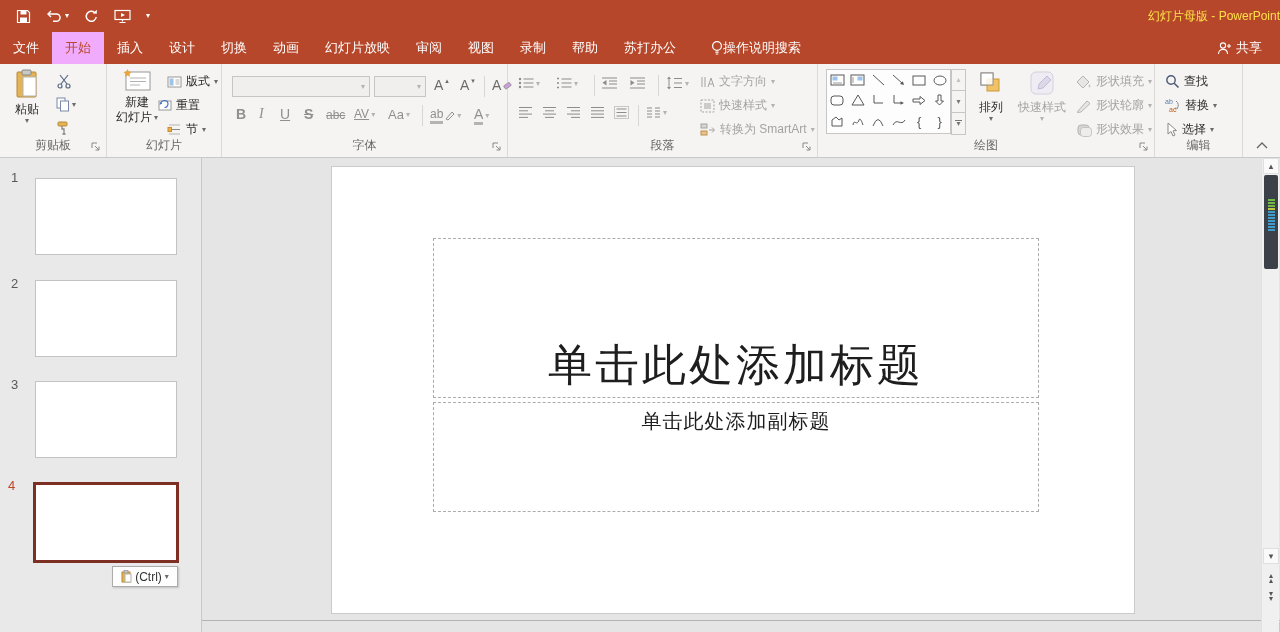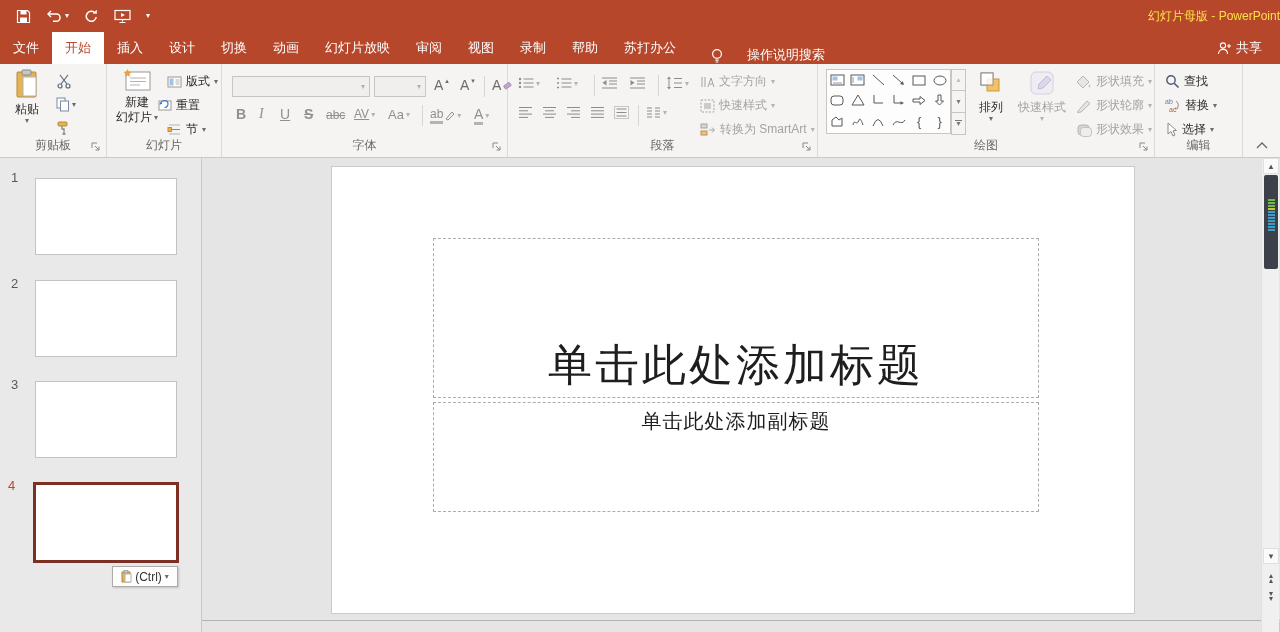--- a/index.html
+++ b/index.html
@@ -16,22 +16,22 @@
   .login-btn { background:#fff; color:#B7472A; font-size:12px; line-height:20px; padding:0 11px; margin-right:24px; cursor:default; }
   .win-btn { width:46px; height:32px; display:flex; align-items:center; justify-content:center; font-size:15px; }
   .min-glyph { width:11px; border-top:1px solid #fff; display:inline-block; }
   .restore-glyph { position:relative; width:9px; height:9px; border:1px solid #fff; margin-top:2px; }
   .restore-glyph::before { content:""; position:absolute; left:2px; top:-4px; width:9px; height:9px; border:1px solid #fff; border-left-width:1px; clip-path:polygon(0 0,100% 0,100% 100%,78% 100%,78% 22%,0 22%); }
   .dd8 { font-size:8px; line-height:8px; }
 
   
   .tabrow { position:absolute; top:32px; left:0; width:100%; height:32px; background:#B7472A; display:flex; align-items:stretch; color:#fff; font-size:13px; }
   .tab { display:flex; align-items:center; padding:0 13px; white-space:nowrap; }
-  .tab.active { background:#ffffff; color:#B7472A; }
-  .tellme { display:flex; align-items:flex-end; gap:24px; margin-left:22px; }
+  .tab.active { background:#f0abfc; color:#B7472A; }
+  .tellme { display:flex; align-items:center; gap:0; margin-left:22px; }
   .share { margin-left:auto; display:flex; align-items:center; gap:4px; padding-right:18px; font-size:13px; }
 
   
   .ribbon { position:absolute; top:64px; left:0; width:100%; height:94px; background:#F5F4F2; border-bottom:1px solid #CBC9C7; }
   .grp { position:absolute; top:0; height:93px; border-right:1px solid #DCDAD8; }
   .glabel { position:absolute; bottom:3px; left:0; right:0; text-align:center; font-size:12px; color:#6A6865; white-space:nowrap; }
   .launcher { position:absolute; bottom:5px; right:5px; }
   .bigbtn { position:absolute; display:flex; flex-direction:column; align-items:center; font-size:12px; color:#2b2b2b; text-align:center; line-height:15px; }
   .sbtn { position:absolute; display:flex; align-items:center; gap:2px; }
   .ritem { position:absolute; display:flex; align-items:center; gap:4px; font-size:12px; color:#2b2b2b; white-space:nowrap; }

